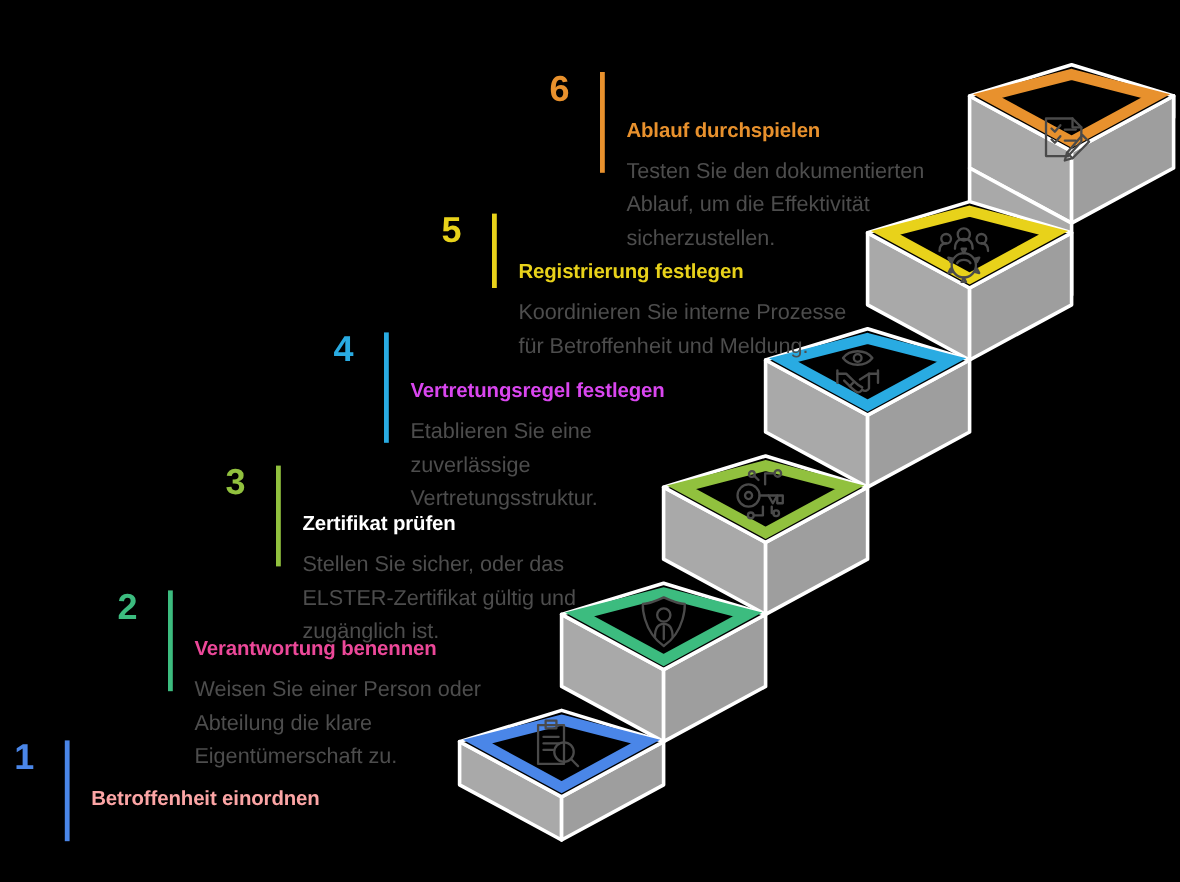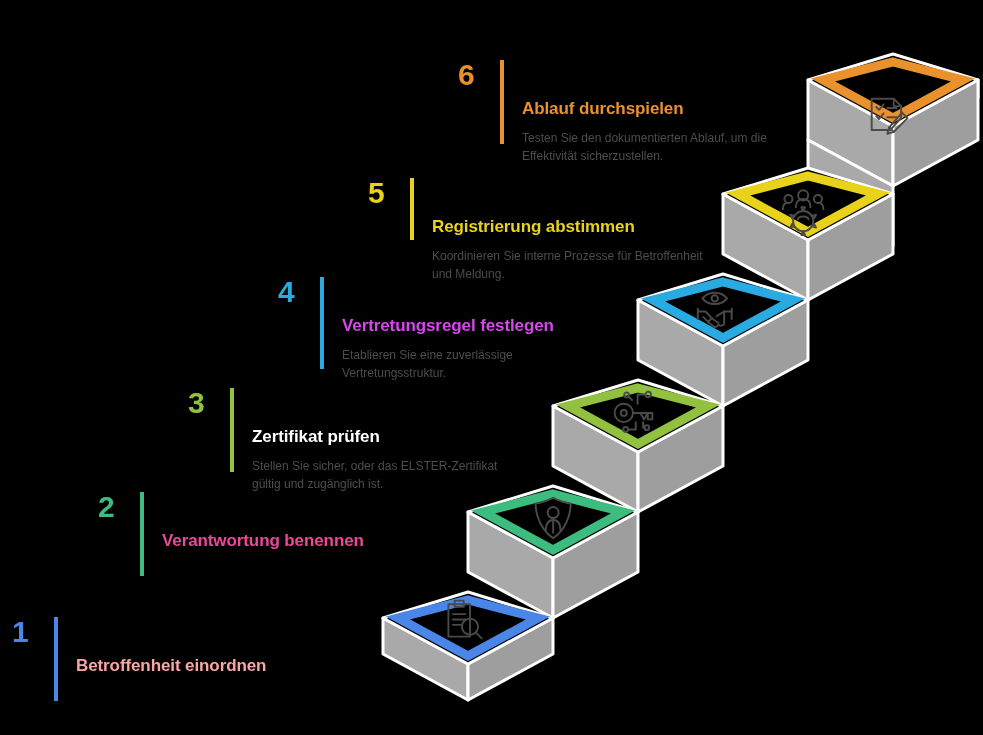--- a/index.html
+++ b/index.html
@@ -39,21 +39,21 @@
   }
   .txt{flex:1 1 auto;margin-top:39px;}
   .title{
     font-size:17px;
     font-weight:bold;
     line-height:1.22;
     margin:0 0 9px 0;
     letter-spacing:-0.1px;
   }
   .desc{
-    font-size:12px;
+    font-size:18px;
     line-height:1.55;
     color:#4d4d4d;
     margin:0;
     font-weight:normal;
   }
 
   
   #t1{left:0px;   top:617px; width:350px;}
   #t1 .bar{height:84px;}
   #t2{left:86px;  top:492px; width:350px;}
@@ -203,21 +203,21 @@
     <div class="txt">
       <p class="title" style="color:#e8912d">Ablauf durchspielen</p>
       <p class="desc">Testen Sie den dokumentierten Ablauf, um die Effektivität sicherzustellen.</p>
     </div>
   </div>
 
   <div class="step-text" id="t5">
     <div class="num" style="color: rgb(232, 210, 26);">5</div>
     <div class="bar" style="background:#e8d21a"></div>
     <div class="txt">
-      <p class="title" style="color:#e8d21a">Registrierung abstimmen</p>
+      <p class="title" style="color:#e8d21a">Registrierung festlegen</p>
       <p class="desc">Koordinieren Sie interne Prozesse für Betroffenheit und Meldung.</p>
     </div>
   </div>
 
   <div class="step-text" id="t4">
     <div class="num" style="color: rgb(41, 171, 226);">4</div>
     <div class="bar" style="background:#29abe2"></div>
     <div class="txt">
       <p class="title" style="color:#d946ef">Vertretungsregel festlegen</p>
       <p class="desc">Etablieren Sie eine zuverlässige Vertretungsstruktur.</p>
@@ -231,20 +231,21 @@
       <p class="title" style="color:#ffffff">Zertifikat prüfen</p>
       <p class="desc">Stellen Sie sicher, oder das ELSTER-Zertifikat gültig und zugänglich ist.</p>
     </div>
   </div>
 
   <div class="step-text" id="t2">
     <div class="num" style="color: rgb(60, 188, 127);">2</div>
     <div class="bar" style="background:#3cbc7f"></div>
     <div class="txt">
       <p class="title" style="color:#ec4899">Verantwortung benennen</p>
+      <p class="desc">Weisen Sie einer Person oder Abteilung die klare Eigentümerschaft zu.</p>
     </div>
   </div>
 
   <div class="step-text" id="t1">
     <div class="num" style="color: rgb(74, 134, 232);">1</div>
     <div class="bar" style="background:#4a86e8"></div>
     <div class="txt">
       <p class="title" style="color:#fca5a5">Betroffenheit einordnen</p>
     </div>
   </div>

